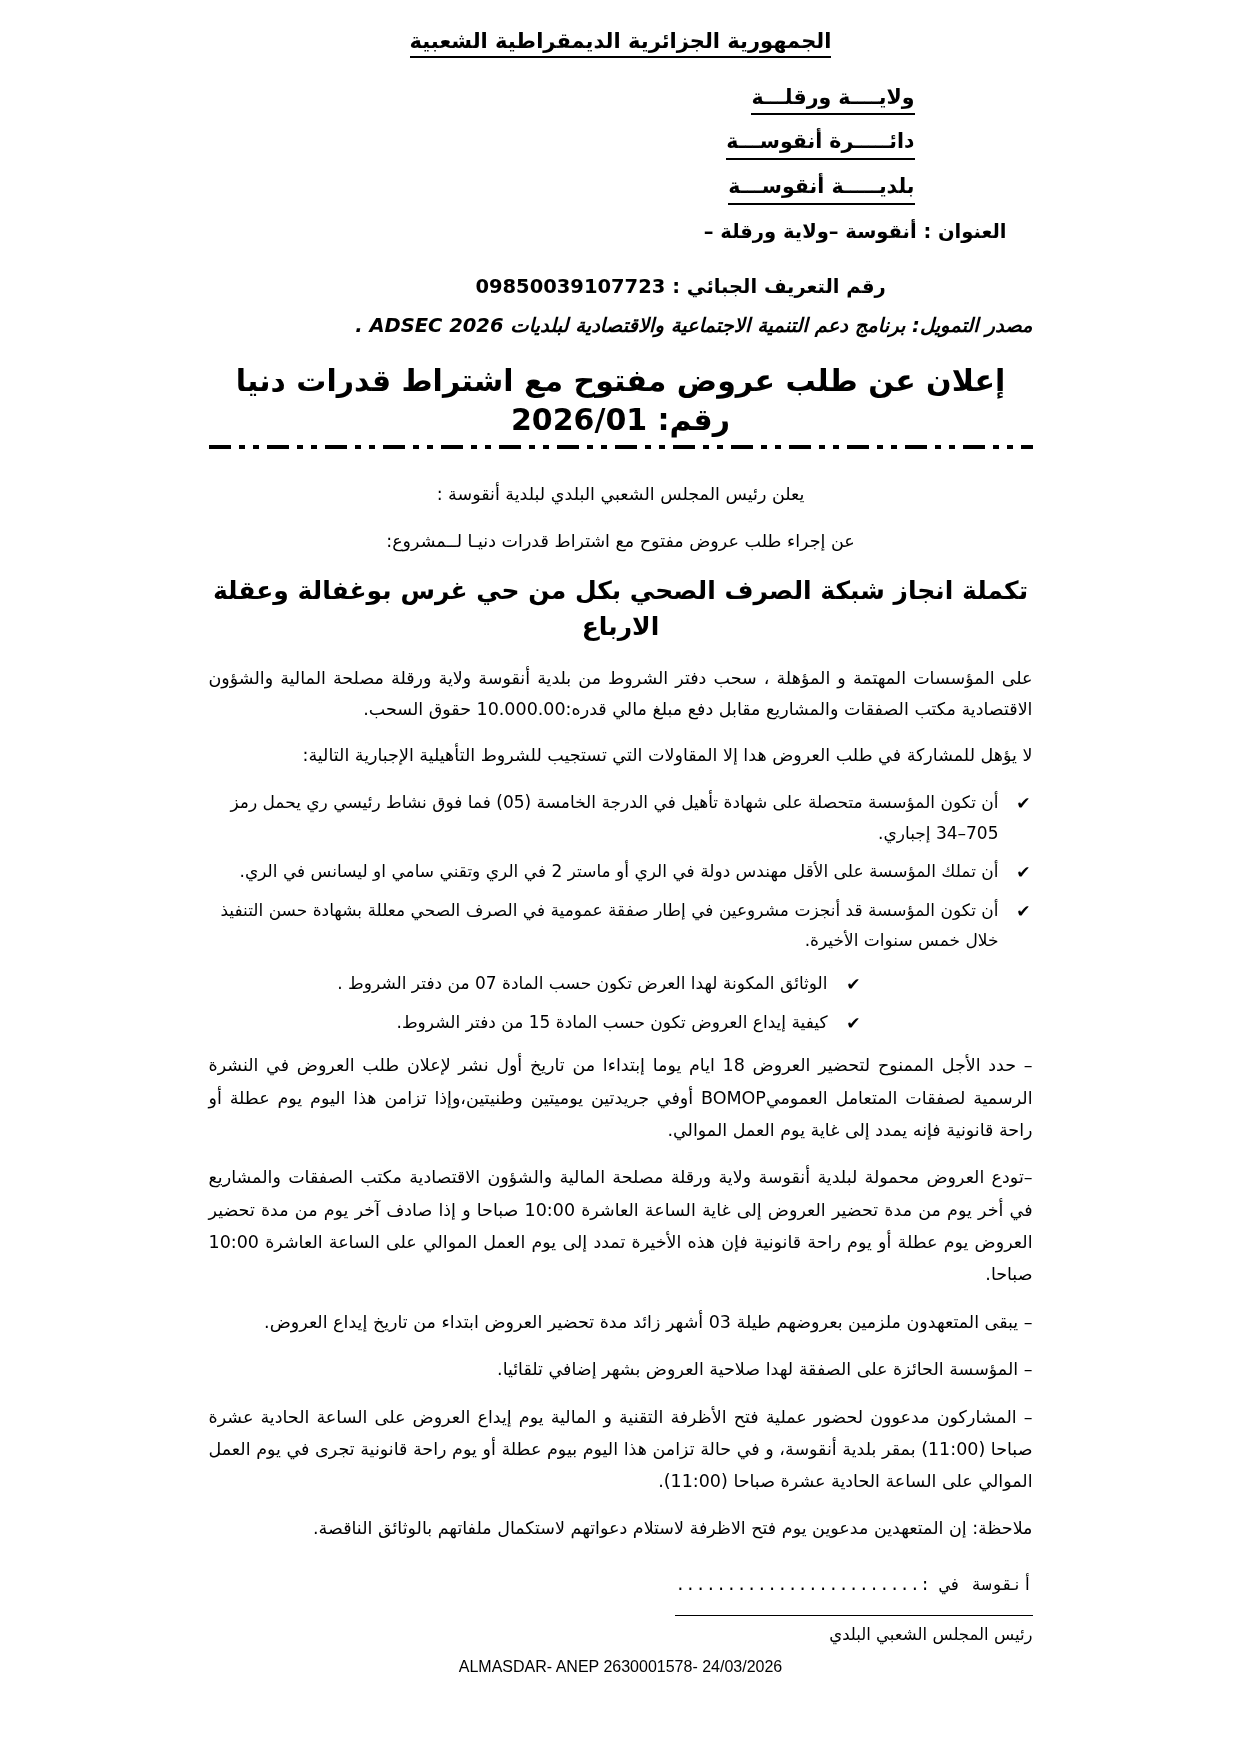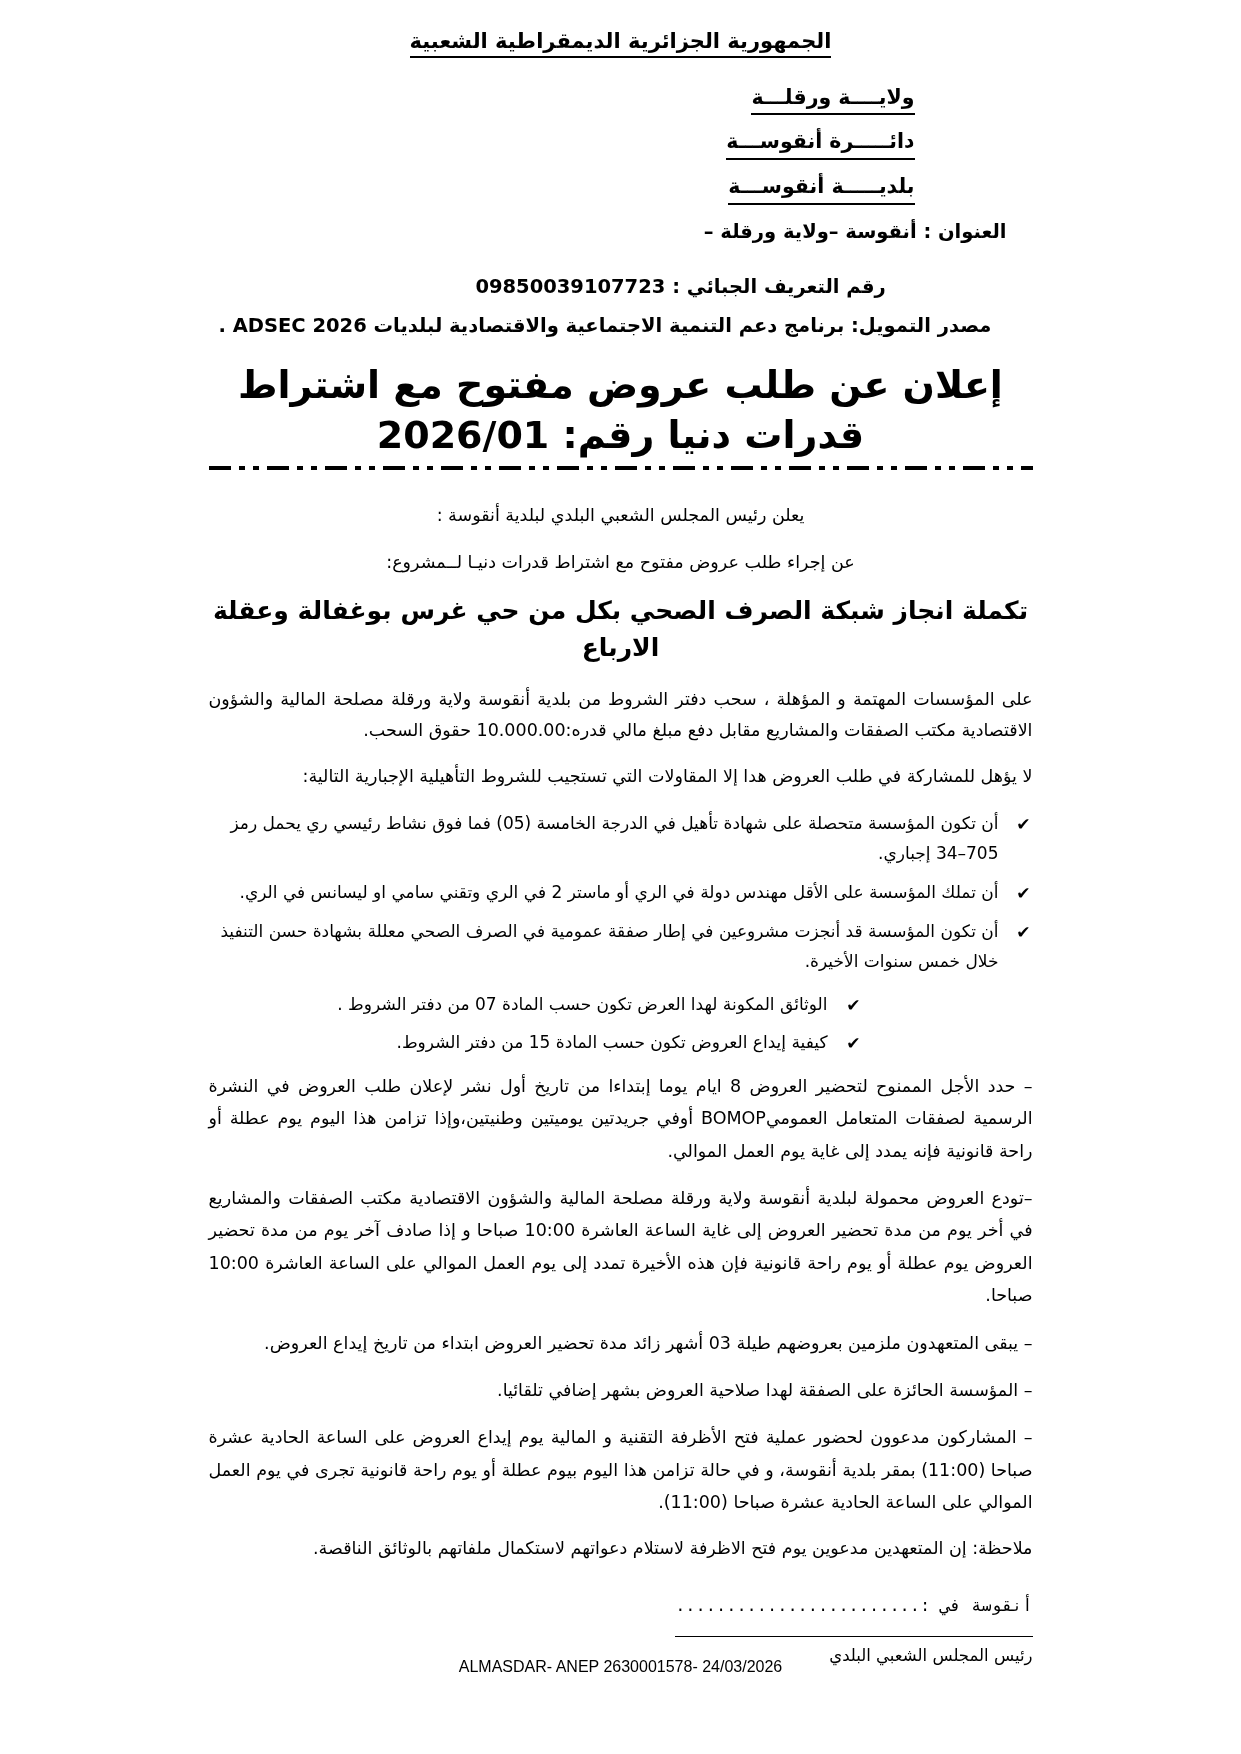--- a/index.html
+++ b/index.html
@@ -63,27 +63,27 @@
   }
   .plain-line {
     margin: 0 0 12px 0;
     font-size: 19.5px;
     font-weight: bold;
     text-align: right;
     line-height: 1.4;
   }
   .addr-line { padding-right: 26px; }
   .fiscal-line { padding-right: 0px; text-align: center; padding-left: 120px; margin-top: 28px;}
-  .funding-line { text-align: left; padding-left: 10px; }
+  .funding-line { text-align: right; padding-left: 10px; font-style: italic; }
 
   
   .main-title {
     margin: 22px 0 0 0;
     text-align: center;
-    font-size: 38px;
+    font-size: 30px;
     font-weight: bold;
     line-height: 1.3;
     letter-spacing: 0px;
   }
   .title-rule {
     height: 6px;
     margin: 6px 0 0 0;
     background-image:
       repeating-linear-gradient(to right,
         #000 0px, #000 22px,
@@ -239,21 +239,21 @@
       <li>
         <span class="tick">✔</span>
         <span>الوثائق المكونة لهدا العرض تكون حسب المادة 07 من دفتر الشروط .</span>
       </li>
       <li>
         <span class="tick">✔</span>
         <span>كيفية إيداع العروض تكون حسب المادة 15 من دفتر الشروط.</span>
       </li>
     </ul>
 
-    <p class="dash">–  حدد الأجل الممنوح لتحضير العروض 8 ايام يوما إبتداءا من تاريخ  أول نشر لإعلان طلب العروض  في النشرة الرسمية لصفقات المتعامل العموميBOMOP أوفي جريدتين يوميتين وطنيتين،وإذا تزامن هذا اليوم يوم عطلة أو راحة قانونية فإنه يمدد إلى غاية يوم العمل الموالي.</p>
+    <p class="dash">–  حدد الأجل الممنوح لتحضير العروض 18 ايام يوما إبتداءا من تاريخ  أول نشر لإعلان طلب العروض  في النشرة الرسمية لصفقات المتعامل العموميBOMOP أوفي جريدتين يوميتين وطنيتين،وإذا تزامن هذا اليوم يوم عطلة أو راحة قانونية فإنه يمدد إلى غاية يوم العمل الموالي.</p>
     <p class="dash">–تودع العروض محمولة لبلدية أنقوسة ولاية ورقلة مصلحة المالية والشؤون الاقتصادية مكتب الصفقات والمشاريع في أخر يوم من مدة تحضير العروض إلى غاية الساعة العاشرة 10:00 صباحا و إذا صادف آخر يوم من مدة تحضير العروض يوم عطلة أو يوم راحة قانونية فإن هذه الأخيرة تمدد إلى  يوم العمل الموالي على الساعة العاشرة 10:00 صباحا.</p>
     <p class="dash right-only">– يبقى المتعهدون ملزمين بعروضهم طيلة 03 أشهر زائد مدة تحضير العروض ابتداء من تاريخ إيداع العروض.</p>
     <p class="dash right-only">– المؤسسة الحائزة على الصفقة لهدا صلاحية العروض بشهر إضافي تلقائيا.</p>
     <p class="dash">– المشاركون مدعوون لحضور عملية فتح الأظرفة التقنية و المالية يوم إيداع العروض على الساعة الحادية عشرة صباحا (11:00) بمقر بلدية أنقوسة، و في حالة تزامن هذا اليوم بيوم عطلة أو يوم راحة قانونية تجرى في يوم العمل الموالي على الساعة الحادية عشرة صباحا (11:00).</p>
 
     <p class="b b-right">ملاحظة: إن المتعهدين مدعوين يوم فتح الاظرفة لاستلام دعواتهم لاستكمال ملفاتهم بالوثائق الناقصة.</p>
 
     <div class="sign-block">
       <div><span class="sign-line-1">أنقوسة في :........................</span></div>
       <div class="sign-line-2">رئيس المجلس الشعبي البلدي</div>

